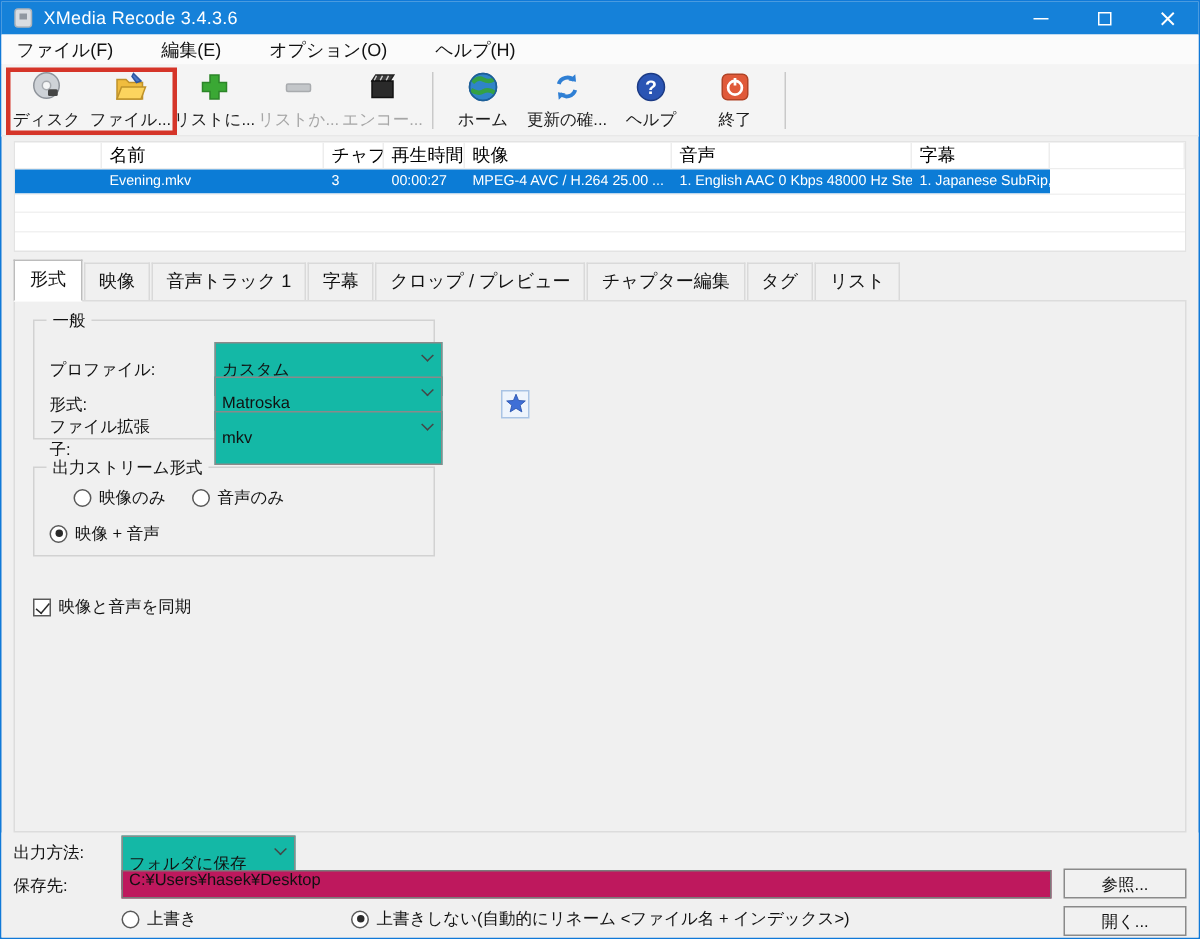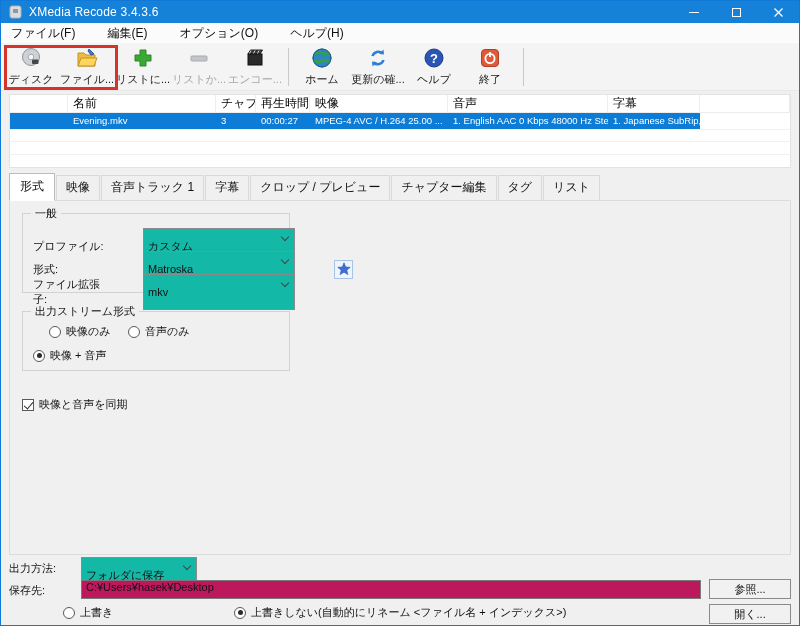--- a/index.html
+++ b/index.html
@@ -303,21 +303,21 @@
     </div>
 
     <span class="b-label" style="top:28px;">保存先:</span>
     <div class="b-input" style="top:25px;">
       <span>C:¥Users¥hasek¥Desktop</span>
     </div>
     <div class="btn" style="right:8px; top:24px;">
       <span>参照...</span>
     </div>
 
-    <div class="form-row" style="left:62px; top:50px; position:absolute;font-family:Liberation Serif, serif;">
+    <div class="form-row" style="left:80px; top:50px; position:absolute;font-family:Liberation Serif, serif;">
       <label class="opt">
         <span class="radio"></span>
         <span>上書き</span>
       </label>
     </div>
     <div class="form-row" style="left:233px; top:50px; position:absolute;">
       <label class="opt">
         <span class="radio checked"></span>
         <span>上書きしない(自動的にリネーム &lt;ファイル名 + インデックス&gt;)</span>
       </label>

